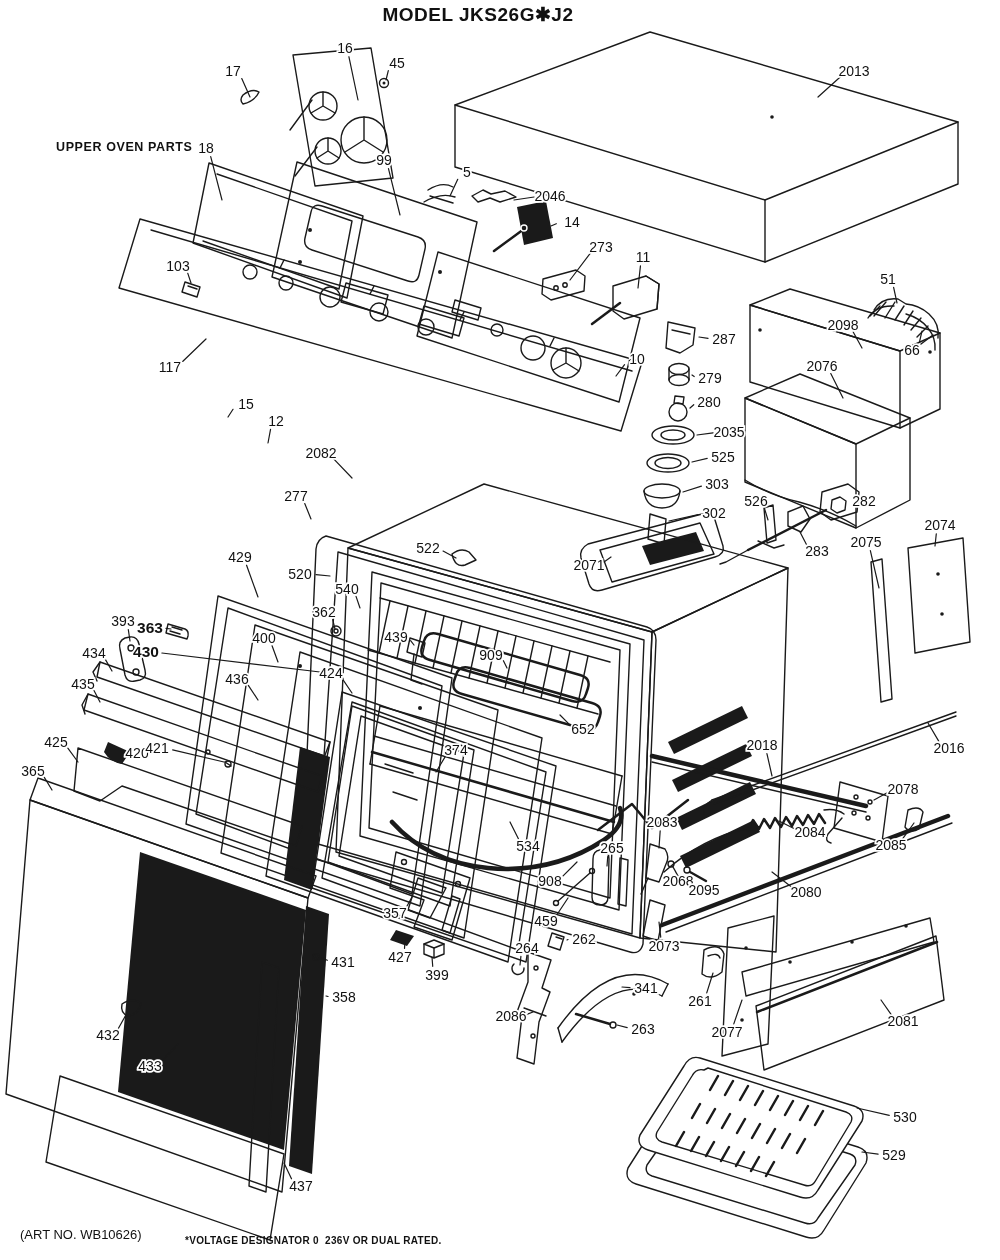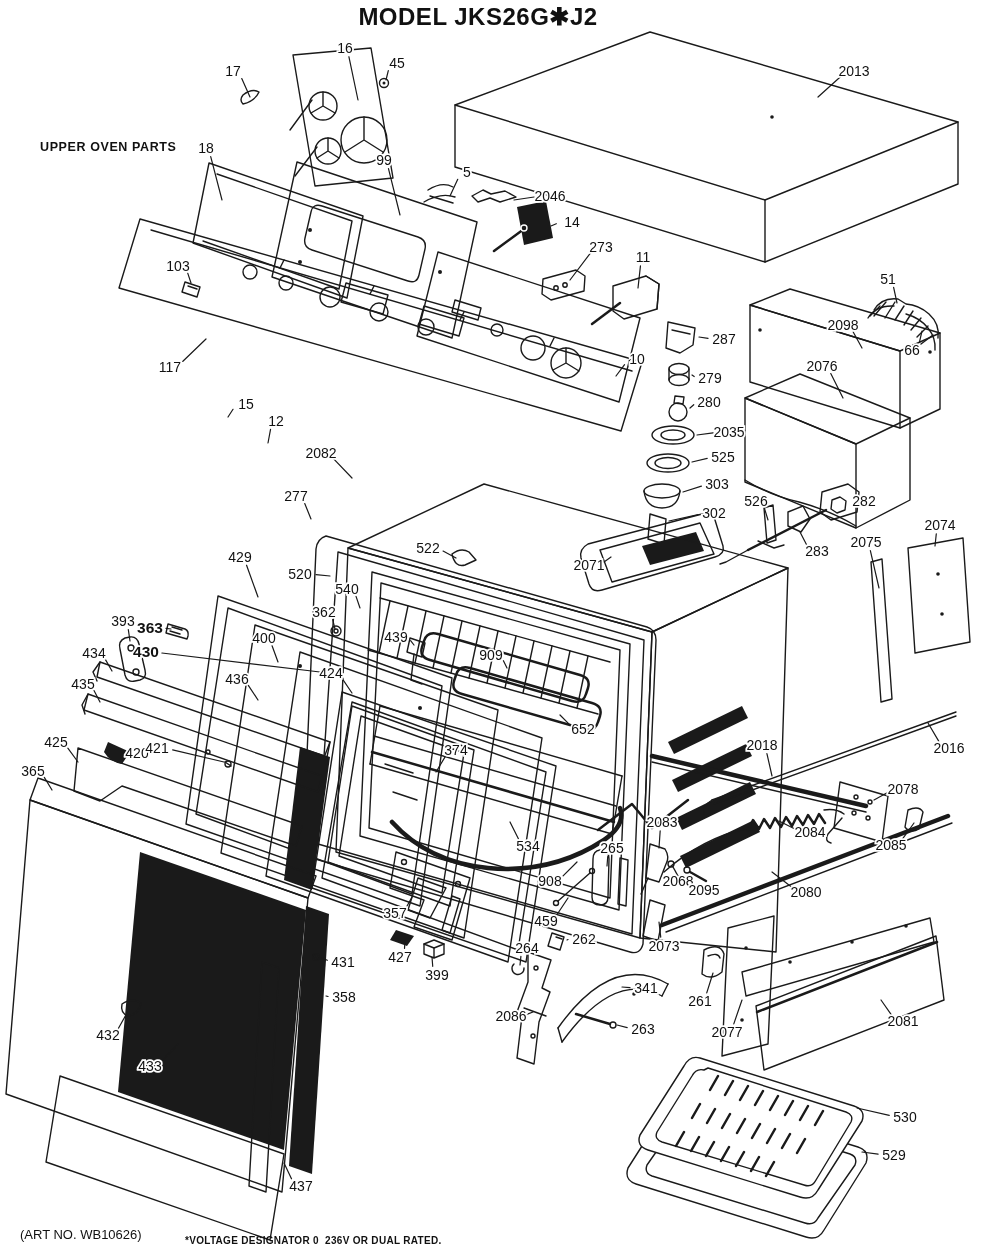--- a/index.html
+++ b/index.html
@@ -1,20 +1,20 @@
 <!DOCTYPE html>
 <html><head>
 <meta charset="utf-8">
 <style>
   html,body{margin:0;padding:0;background:#e8e8e8}
   .page{position:relative;width:1000px;height:1260px;background:#fff;
         font-family:"Liberation Sans",sans-serif;color:#111;overflow:hidden}
   .title{position:absolute;left:0;top:3px;width:956px;text-align:center;
-         font-size:24px;font-weight:bold;letter-spacing:.5px;white-space:nowrap}
-  .section-label{position:absolute;left:40px;top:140px;font-size:12.5px;
+         font-size:19px;font-weight:bold;letter-spacing:.5px;white-space:nowrap}
+  .section-label{position:absolute;left:56px;top:140px;font-size:12.5px;
          font-weight:bold;letter-spacing:.6px;white-space:nowrap}
   .artno{position:absolute;left:20px;top:1227px;font-size:13px;font-weight:normal;white-space:nowrap}
   .footnotes{position:absolute;left:185px;top:1210px;font-size:10px;font-weight:bold;
          line-height:12.5px;letter-spacing:.3px;white-space:pre}
   svg.art{position:absolute;left:0;top:0}
   svg.art path, svg.art line, svg.art circle, svg.art ellipse{
       stroke:#1a1a1a;fill:none;stroke-width:1.4;stroke-linecap:round;stroke-linejoin:round}
   svg.art .fill{fill:#1a1a1a;stroke:none}
   svg.art .med{stroke-width:2.5}
   svg.art .thick{stroke-width:4.5}

